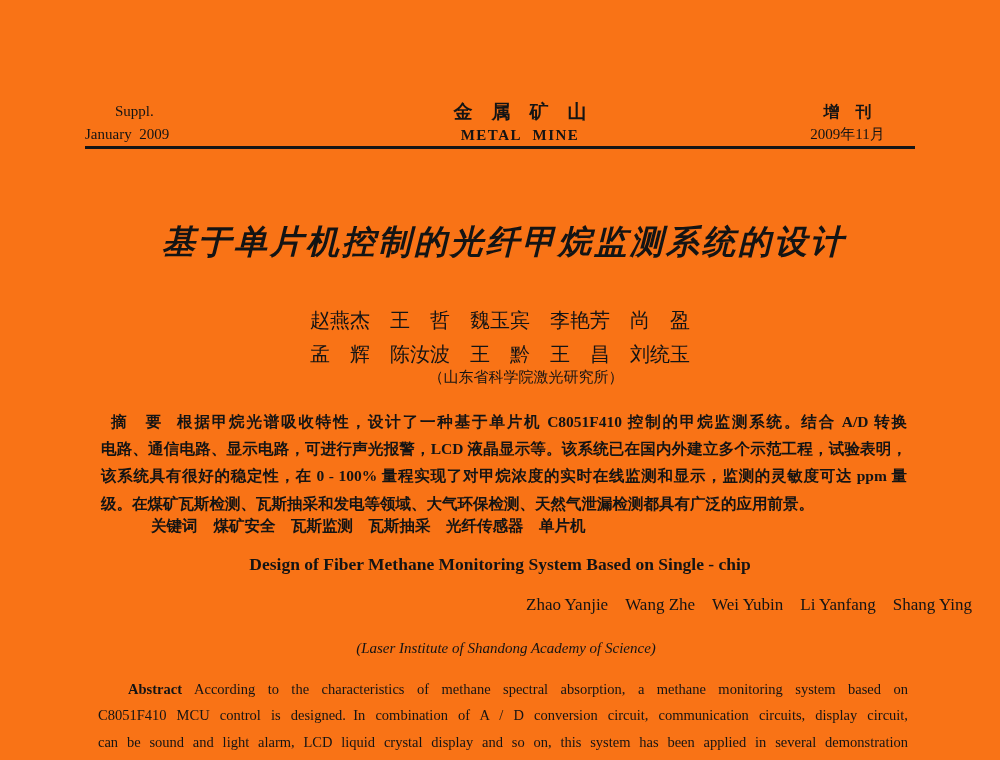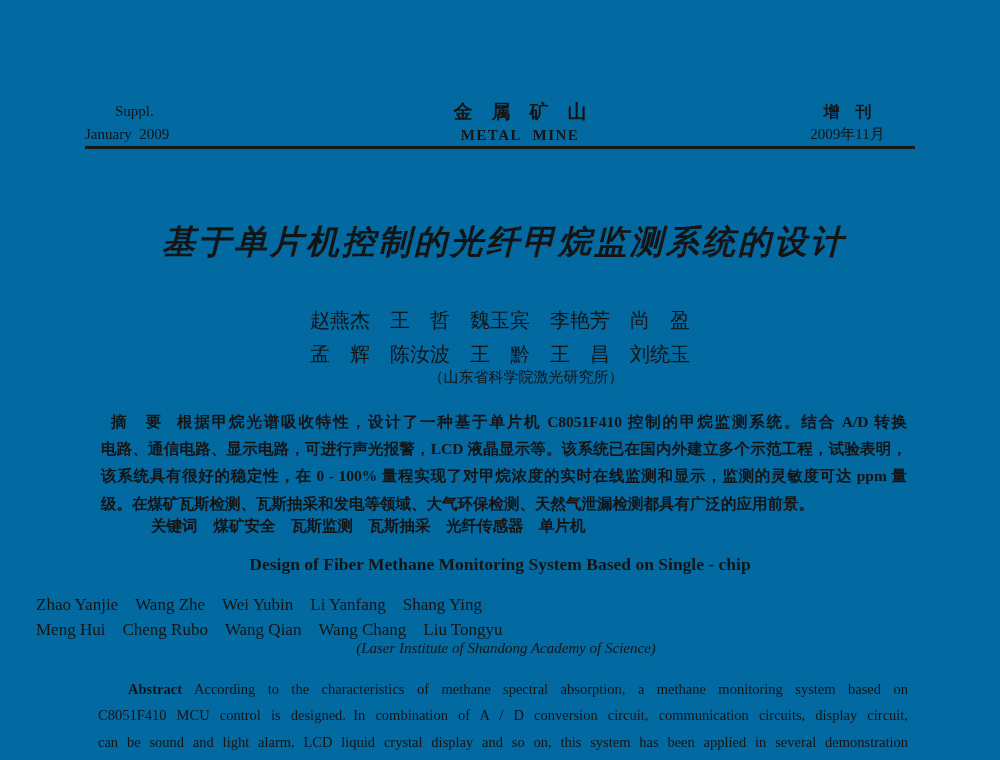--- a/index.html
+++ b/index.html
@@ -1,19 +1,19 @@
 <!DOCTYPE html>
 <html><head>
 <meta charset="utf-8">
 <style>
   * { margin:0; padding:0; box-sizing:border-box; }
   html,body { background:#ffffff; }
   .page {
     position:relative; width:1000px; height:760px;
-    background:#0369a1; color:#141414; overflow:hidden;
+    background:#f97316; color:#141414; overflow:hidden;
     font-family:"Liberation Serif","DejaVu Serif",serif;
   }
 
   
   .hdr { position:absolute; top:100px; left:85px; width:830px; display:flex; align-items:flex-start; }
   .hdr-left  { width:175px; text-align:left; font-size:15px; line-height:23px; }
   .hdr-left .l1 { padding-left:30px; }
   .hdr-center{ flex:1; text-align:center; }
   .hdr-center .cn { font-size:19px; font-weight:bold; line-height:24px; }
   .hdr-center .en { font-size:15px; font-weight:bold; letter-spacing:1.5px; word-spacing:6px; line-height:22px; }
@@ -32,21 +32,21 @@
   
   .abs-cn { position:absolute; top:408px; left:101px; width:806px; font-size:15.5px; line-height:27.2px; font-weight:600; }
   .abs-cn .ind  { padding-left:10px; }
   .jlast { text-align:justify; text-align-last:justify; }
   .abs-cn .label { font-weight:bold; margin-right:14px; }
   .kw-cn { position:absolute; top:516px; left:101px; width:806px; font-size:15.5px; font-weight:600; padding-left:50px; }
   .kw-cn .label { font-weight:bold; margin-right:16px; }
 
   
   .title-en  { position:absolute; top:554px; left:0; width:1000px; text-align:center; font-size:17.5px; font-weight:bold; }
-  .authors-en{ position:absolute; top:592px; left:0; width:972px; text-align:left; font-size:17px; line-height:25px;padding-left:36px; }
+  .authors-en{ position:absolute; top:592px; left:0; width:972px; text-align:right; font-size:17px; line-height:25px;padding-left:36px; }
   .affil-en  { position:absolute; top:640px; left:0; width:1000px; text-align:center; font-size:15px; font-style:italic;padding-left:12px; }
 
   .abs-en { position:absolute; top:676px; left:98px; width:810px; font-size:14.5px; line-height:26.3px; }
   .abs-en .ind { padding-left:30px; }
   .abs-en .label { font-weight:bold; margin-right:12px; }
 </style>
 </head>
 <body>
 
 <div class="page">
@@ -82,21 +82,20 @@
     <div class="jlast">该系统具有很好的稳定性，在 0 - 100% 量程实现了对甲烷浓度的实时在线监测和显示，监测的灵敏度可达 ppm 量</div>
     <div>级。在煤矿瓦斯检测、瓦斯抽采和发电等领域、大气环保检测、天然气泄漏检测都具有广泛的应用前景。</div>
   </div>
   <div class="kw-cn">
     <span class="label">关键词</span><span>煤矿安全　瓦斯监测　瓦斯抽采　光纤传感器　单片机</span>
   </div>
 
   <div class="title-en">Design of Fiber Methane Monitoring System Based on Single - chip</div>
   <div class="authors-en">
     <div>Zhao Yanjie  Wang Zhe  Wei Yubin  Li Yanfang  Shang Ying</div>
-    <div>Meng Hui  Cheng Rubo  Wang Qian  Wang Chang  Liu Tongyu</div>
   </div>
   <div class="affil-en">(Laser Institute of Shandong Academy of Science)</div>
 
   <div class="abs-en">
     <div class="ind jlast">
       <span class="label">Abstract</span><span>According to the characteristics of methane spectral absorption, a methane monitoring system based on</span>
     </div>
     <div class="jlast">C8051F410 MCU control is designed. In combination of A / D conversion circuit, communication circuits, display circuit,</div>
     <div class="jlast">can be sound and light alarm, LCD liquid crystal display and so on, this system has been applied in several demonstration</div>
     <div>projects at home and abroad. Test showed that the system has good stability, and can realize real-time on-line monito</div>

